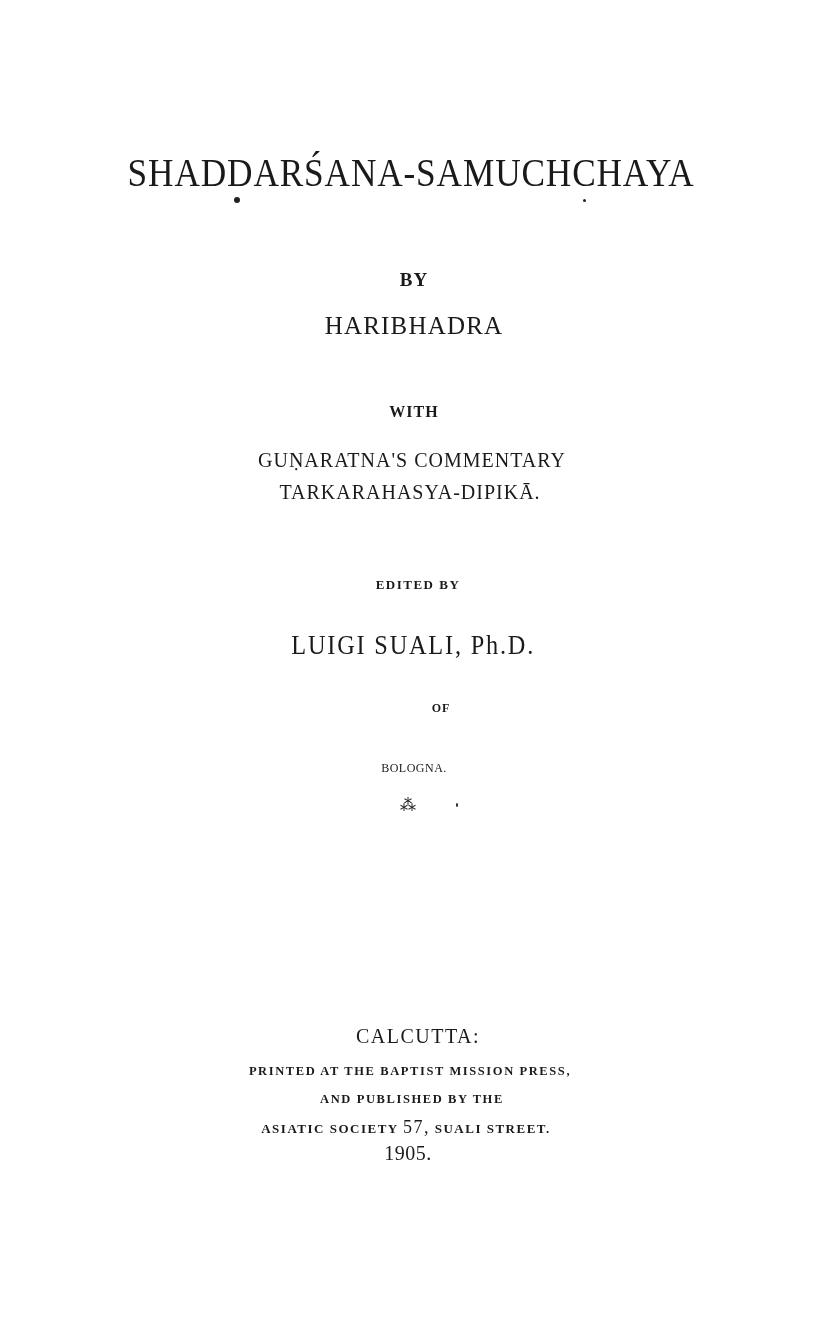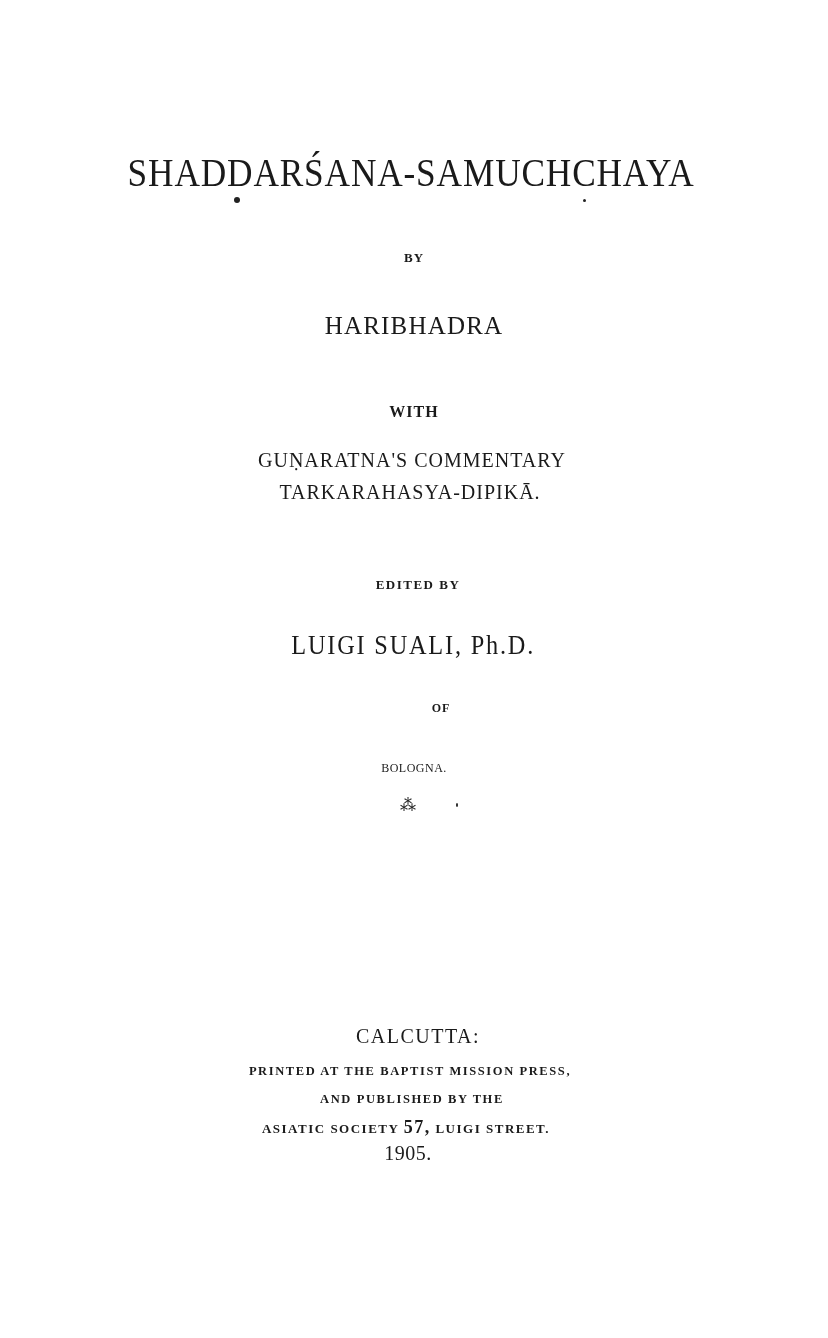--- a/index.html
+++ b/index.html
@@ -1,33 +1,33 @@
 <!DOCTYPE html>
 <html><head>
 <meta charset="utf-8">
 <style>
   html, body { margin: 0; padding: 0; background: #ffffff; }
   body { width: 828px; height: 1338px; position: relative; overflow: hidden;
          font-family: "Liberation Serif", "DejaVu Serif", serif; color: #1a1a1a; }
   .line { position: absolute; left: 0; width: 828px; text-align: center; white-space: nowrap; line-height: 1; }
   .title { top: 152px; font-size: 41px; letter-spacing: 1px; transform: scaleX(0.86); transform-origin: 408px 0; left: -2px; }
-  .by { top: 251px; font-size: 13px; font-weight: bold; letter-spacing: 1px; }
+  .by { top: 270px; font-size: 19px; font-weight: bold; letter-spacing: 1px; }
   .author { top: 313px; font-size: 25px; letter-spacing: 1.2px; }
   .with { top: 404px; font-size: 16px; font-weight: bold; letter-spacing: 1px; }
   .comm1 { top: 450px; font-size: 20px; letter-spacing: 1px; left: -2px; }
   .comm2 { top: 482px; font-size: 20px; letter-spacing: 1px; left: -4px; }
   .edited { top: 578px; font-size: 13px; font-weight: bold; letter-spacing: 1.5px; left: 4px; }
   .editor { top: 632px; font-size: 27px; letter-spacing: 2px; transform: scaleX(0.9); transform-origin: 406px 0; }
   .of { top: 702px; font-size: 12px; font-weight: bold; letter-spacing: 1px; left: -1px; padding-left: 28px; }
   .place { top: 762px; font-size: 12px; letter-spacing: 0.5px; left: 0px; }
   .city { top: 1026px; font-size: 20px; letter-spacing: 1.5px; left: 4px; }
   .printed { top: 1065px; font-size: 12.5px; font-weight: bold; letter-spacing: 1.6px; left: -4px; }
   .published { top: 1093px; font-size: 12.5px; font-weight: bold; letter-spacing: 1.6px; left: -2px; }
   .asiatic { top: 1118px; font-size: 13px; font-weight: bold; letter-spacing: 1.5px; left: -8px; }
-  .asiatic .num { font-size: 18px; font-weight: bold; margin-top: 22px; }
+  .asiatic .num { font-size: 18px; font-weight: normal; margin-top: 22px; }
   .year { top: 1143px; font-size: 20px; letter-spacing: 0.5px; left: -6px; }
   .speck { position: absolute; background: #222; border-radius: 50%; }
   .ornament { position: absolute; left: 400px; top: 796px; font-size: 16px; color: #222; }
 </style>
 </head>
 <body>
 
 <div>
   <div class="line title">SHADDARŚANA-SAMUCHCHAYA</div>
   <div class="line by">BY</div>
@@ -39,19 +39,19 @@
   <div class="line editor">LUIGI SUALI, Ph.D.</div>
   <div class="line of">OF</div>
   <div class="line place">BOLOGNA.</div>
   <div class="ornament">⁂</div>
 </div>
 
 <div>
   <div class="line city">CALCUTTA:</div>
   <div class="line printed">PRINTED AT THE BAPTIST MISSION PRESS,</div>
   <div class="line published">AND PUBLISHED BY THE</div>
-  <div class="line asiatic"><span>ASIATIC SOCIETY </span><span class="num">57,</span><span> LUIGI STREET.</span></div>
+  <div class="line asiatic"><span>ASIATIC SOCIETY </span><span class="num">57,</span><span> SUALI STREET.</span></div>
   <div class="line year">1905.</div>
 </div>
 
 <div class="speck" style="left:234px;top:197px;width:6px;height:6px;"></div>
 <div class="speck" style="left:583px;top:199px;width:3px;height:3px;"></div>
 <div class="speck" style="left:456px;top:803px;width:2px;height:4px;"></div>
 
 </body></html>

